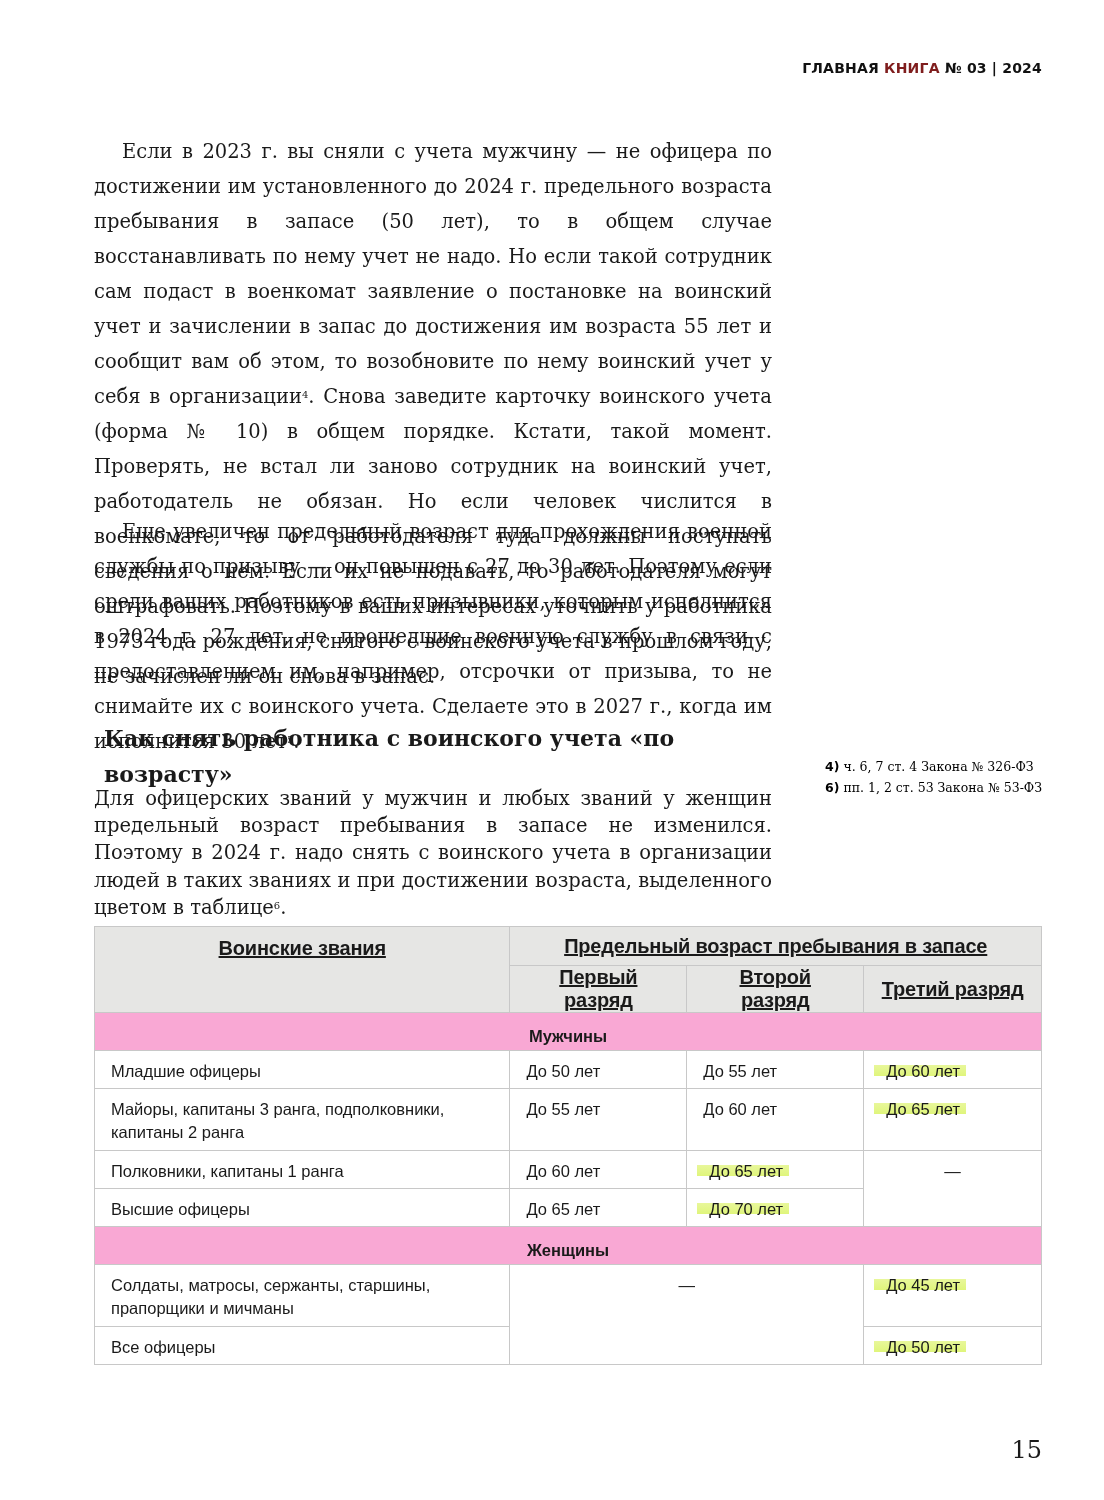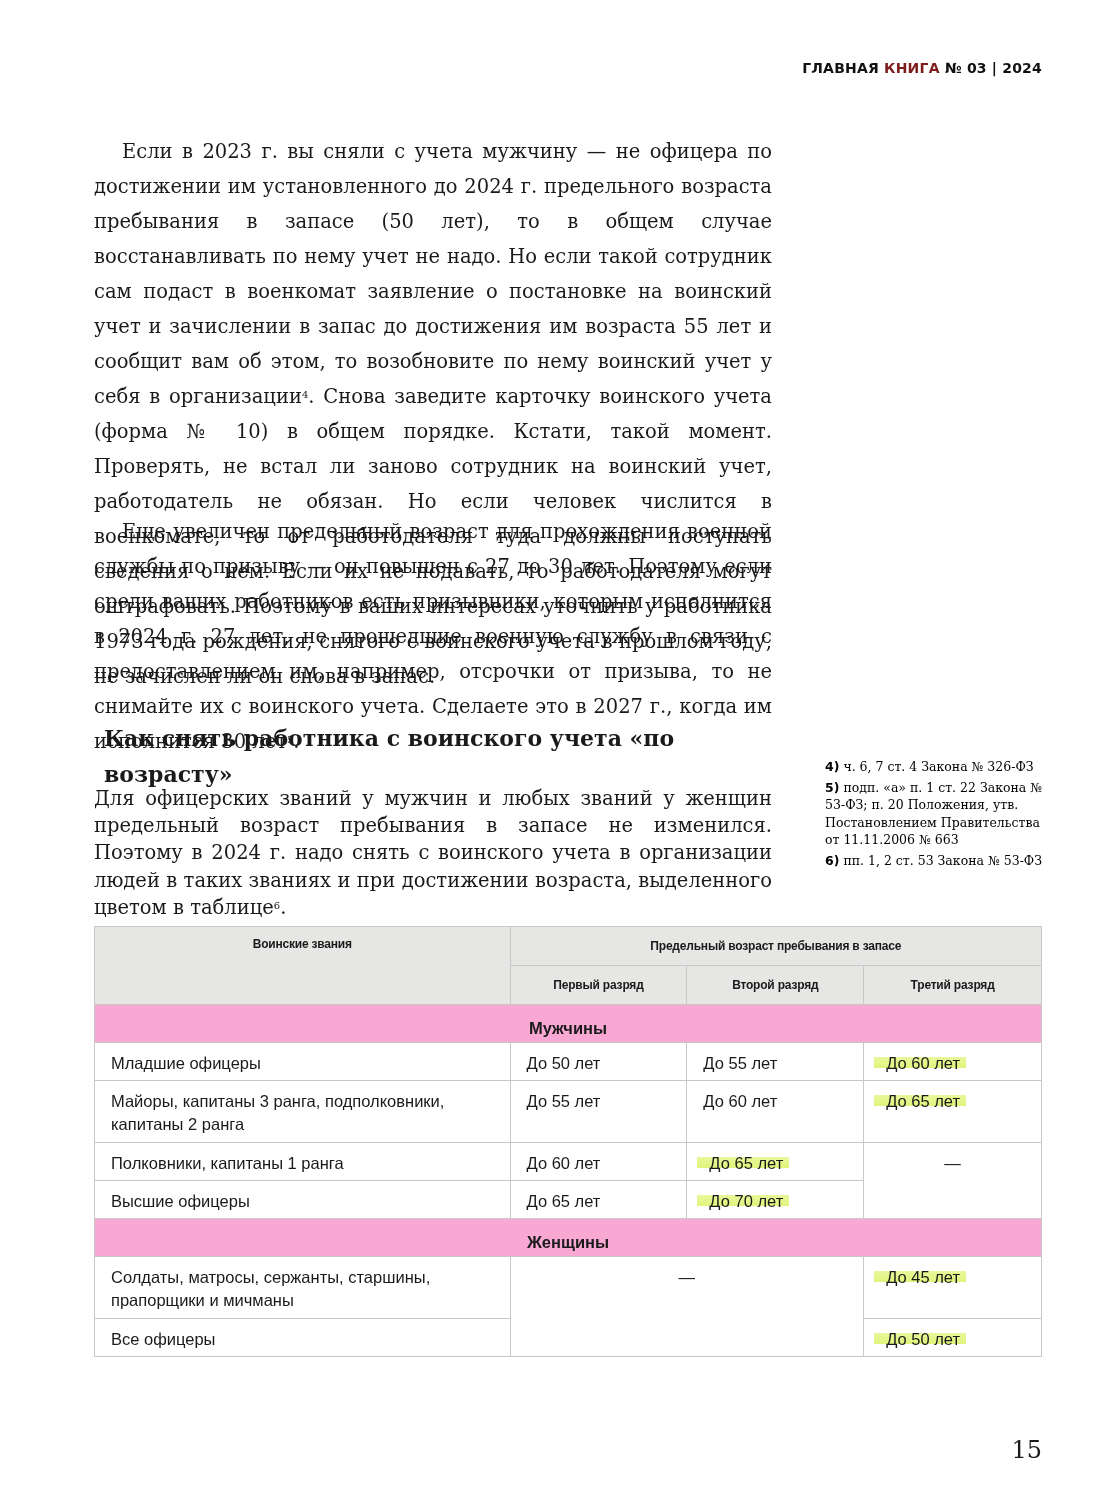--- a/index.html
+++ b/index.html
@@ -11,21 +11,21 @@
   .p1{top:134px;}
   .p2{top:514px;}
   sup{font-size:10px;vertical-align:top;position:relative;top:-2px;}
   h2{position:absolute;left:94px;top:710px;width:680px;margin:10px;font-size:22px;line-height:36px;font-weight:bold;}
   .intro{position:absolute;left:94px;top:785px;width:678px;font-size:19.5px;line-height:27.2px;text-align:justify;margin:0;}
   .notes{position:absolute;left:825px;top:758px;width:225px;font-size:12.5px;line-height:17.5px;color:#000000;}
   .notes div{margin-bottom:3px;}
   .notes b{font-family:"DejaVu Sans",sans-serif;}
   table{position:absolute;left:94px;top:926px;width:948px;border-collapse:collapse;font-family:"Liberation Sans",sans-serif;font-size:16.5px;}
   td,th{border:1.5px solid #c8c8c8;padding:0 16px;vertical-align:top;}
-  th{background:#e6e6e4;font-weight:bold;text-align:center;height:38px;vertical-align:middle;font-size:12px;transform-origin:center;letter-spacing:-0.2px;}
+  th{background:#e6e6e4;font-weight:bold;text-align:center;height:38px;vertical-align:middle;font-size:20px;transform-origin:center;letter-spacing:-0.2px;text-decoration:underline;}
   th.rank{vertical-align:top;padding-top:10px;}
   td.group{background:#f9a8d4;text-align:center;font-weight:bold;height:38px;vertical-align:middle;}
   td{height:38px;padding-top:9px;line-height:23px;box-sizing:border-box;}
   td.c{text-align:center;}
   .hl{background:linear-gradient(180deg,transparent 18%,#e8f79a 18%,#dff57a 80%,transparent 80%);padding:0 6px 0 12px;margin-left:-6px;}
   td.tall{height:62px;}
   .pagenum{position:absolute;right:62px;top:1436px;font-size:24px;}
 </style>
 </head>
 <body>
@@ -43,21 +43,20 @@
 <div class="body-text p2">
   <p><span>Еще увеличен предельный возраст для прохождения военной службы по призыву — он повышен с 27 до 30 лет. Поэтому если среди ваших работников есть призывники, которым исполнится в 2024 г. 27 лет, не прошедшие военную службу в связи с предоставлением им, например, отсрочки от призыва, то не снимайте их с воинского учета. Сделаете это в 2027 г., когда им исполнится 30 лет</span><sup>5</sup><span>.</span></p>
 </div>
 
 <h2>Как снять работника с воинского учета «по возрасту»</h2>
 
 <p class="intro"><span>Для офицерских званий у мужчин и любых званий у женщин предельный возраст пребывания в запасе не изменился. Поэтому в 2024 г. надо снять с воинского учета в организации людей в таких званиях и при достижении возраста, выделенного цветом в таблице</span><sup>6</sup><span>.</span></p>
 
 <div class="notes">
   <div><b>4)</b> <span>ч. 6, 7 ст. 4 Закона № 326-ФЗ</span></div>
-  <div><b>5)</b> <span>подп. «а» п. 1 ст. 22 Закона № 53-ФЗ; п. 20 Положения, утв. Постановлением Правительства от 11.11.2006 № 663</span></div>
   <div><b>6)</b> <span>пп. 1, 2 ст. 53 Закона № 53-ФЗ</span></div>
 </div>
 
 <table>
   <colgroup>
       <col style="width:416px">
       <col style="width:177px">
       <col style="width:177px">
       <col style="width:178px">
     </colgroup>

